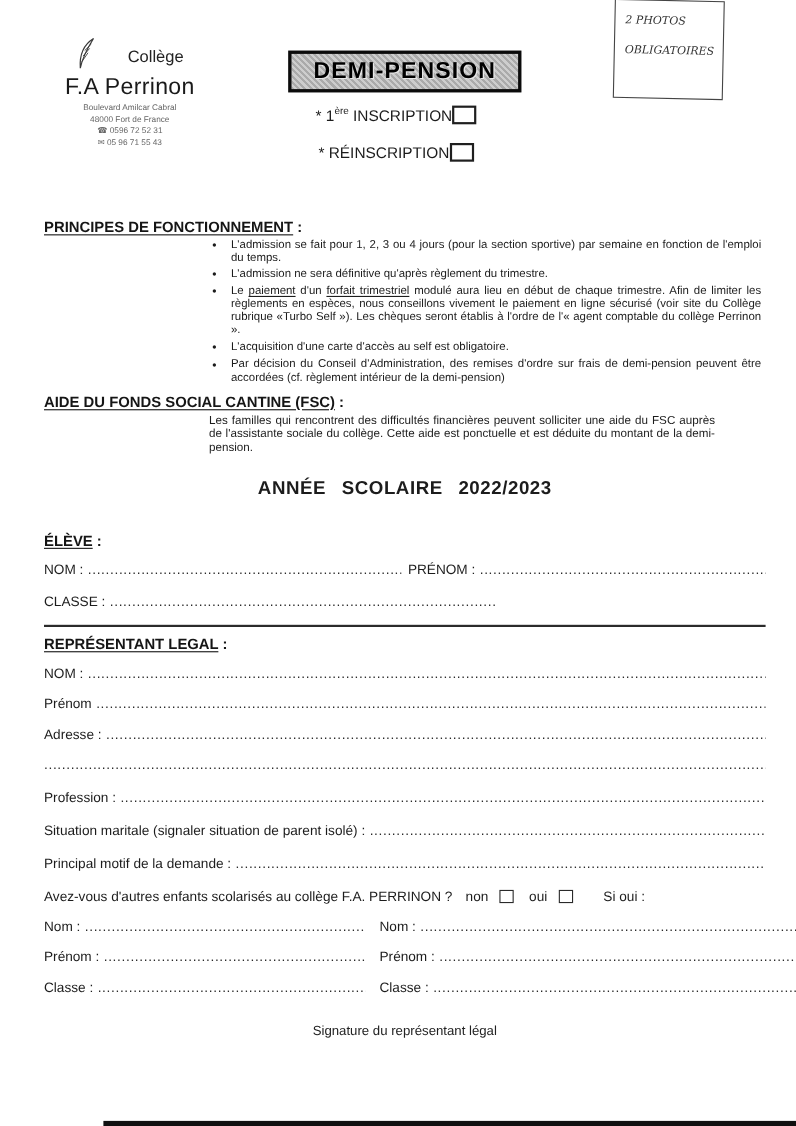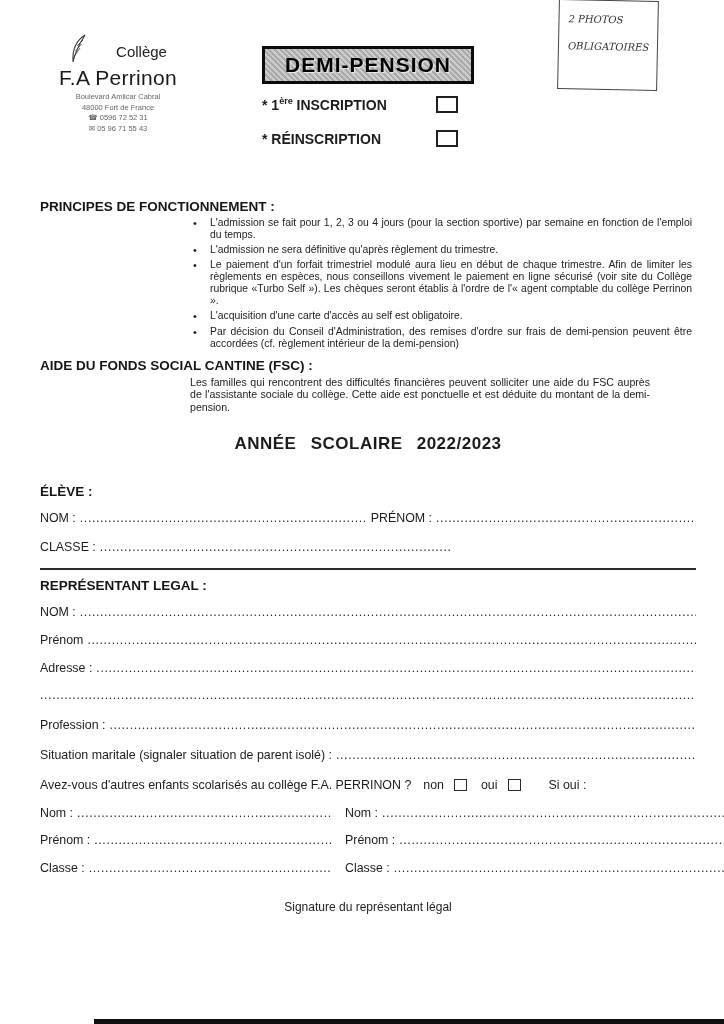--- a/index.html
+++ b/index.html
@@ -22,39 +22,39 @@
   .logo-addr { font-size:7.5px; color:#666; line-height:1.4; margin-top:2px; }
 
   .title-box {
     position:absolute; left:222px; top:46px; width:212px;
     border:3.5px solid #0b0b0b;
     background:#c6c6c6;
     background-image:repeating-linear-gradient(45deg, rgba(0,0,0,0.14) 0 2px, rgba(255,255,255,0.12) 2px 4px);
     text-align:center; font-weight:bold; font-size:21px; letter-spacing:1px;
     padding:4px 2px; color:#000; text-shadow:1px 1px 0 #e8e8e8;
   }
-  .insc-row { position:absolute; display:flex; align-items:center; font-weight:bold; font-size:14px; width:196px; justify-content:space-between; }
+  .insc-row { position:absolute; display:flex; align-items:center; font-weight:normal; font-size:14px; width:196px; justify-content:center; }
   .insc-1 { left:222px; top:96px; }
   .insc-2 { left:222px; top:130px; }
   .insc-label sup { font-size:9px; }
   .checkbox { display:inline-block; background:#fff; }
   .cb-large { width:22px; height:17px; border:2px solid #1f1f1f; }
   .cb-small { width:13px; height:12px; border:1.6px solid #2a2a2a; margin:0 14px 0 6px; flex:0 0 auto; }
 
   .photos-box {
     position:absolute; left:518px; top:0; width:100px; height:90px;
     border:1.5px solid #444; padding:13px 9px;
     font-family:"DejaVu Serif", serif; font-style:italic; font-size:10px; color:#333;
     transform:rotate(1.2deg);
   }
   .photos-box div:first-child { margin-bottom:16px; }
 
   
   .sec { font-size:13.5px; font-weight:bold; color:#151515; }
-  .u { text-underline-offset:2px; }
+  .u { text-decoration:underline; text-underline-offset:2px; }
 
   ul.bullets { list-style:none; margin:3px 4px 0 150px; font-size:10.4px; line-height:1.16; text-align:justify; }
   ul.bullets li { position:relative; padding-left:20px; margin-bottom:3px; }
   ul.bullets li::before { content:"\2022"; position:absolute; left:3px; top:0; font-size:11px; }
 
   .fsc-text { margin:3px 46px 0 150px; font-size:10.6px; line-height:1.2; text-align:justify; }
 
   .year-title { text-align:center; font-size:17px; font-weight:bold; word-spacing:9px; letter-spacing:0.5px; }
 
   
@@ -181,20 +181,24 @@
   <div class="frow mt15">
     <span class="lbl">Profession :</span>
     <span class="dots"></span>
   </div>
 
   <div class="frow mt15">
     <span class="lbl">Situation maritale (signaler situation de parent isolé) :</span>
     <span class="dots"></span>
   </div>
 
+  <div class="frow mt15">
+    <span class="lbl">Principal motif de la demande :</span>
+    <span class="dots"></span>
+  </div>
 
   <div class="frow center mt15">
     <span class="lbl">Avez-vous d'autres enfants scolarisés au collège F.A. PERRINON ?</span>
     <span class="lbl ml8">non</span>
     <span class="checkbox cb-small"></span>
     <span class="lbl">oui</span>
     <span class="checkbox cb-small"></span>
     <span class="lbl ml14">Si oui :</span>
   </div>
 

